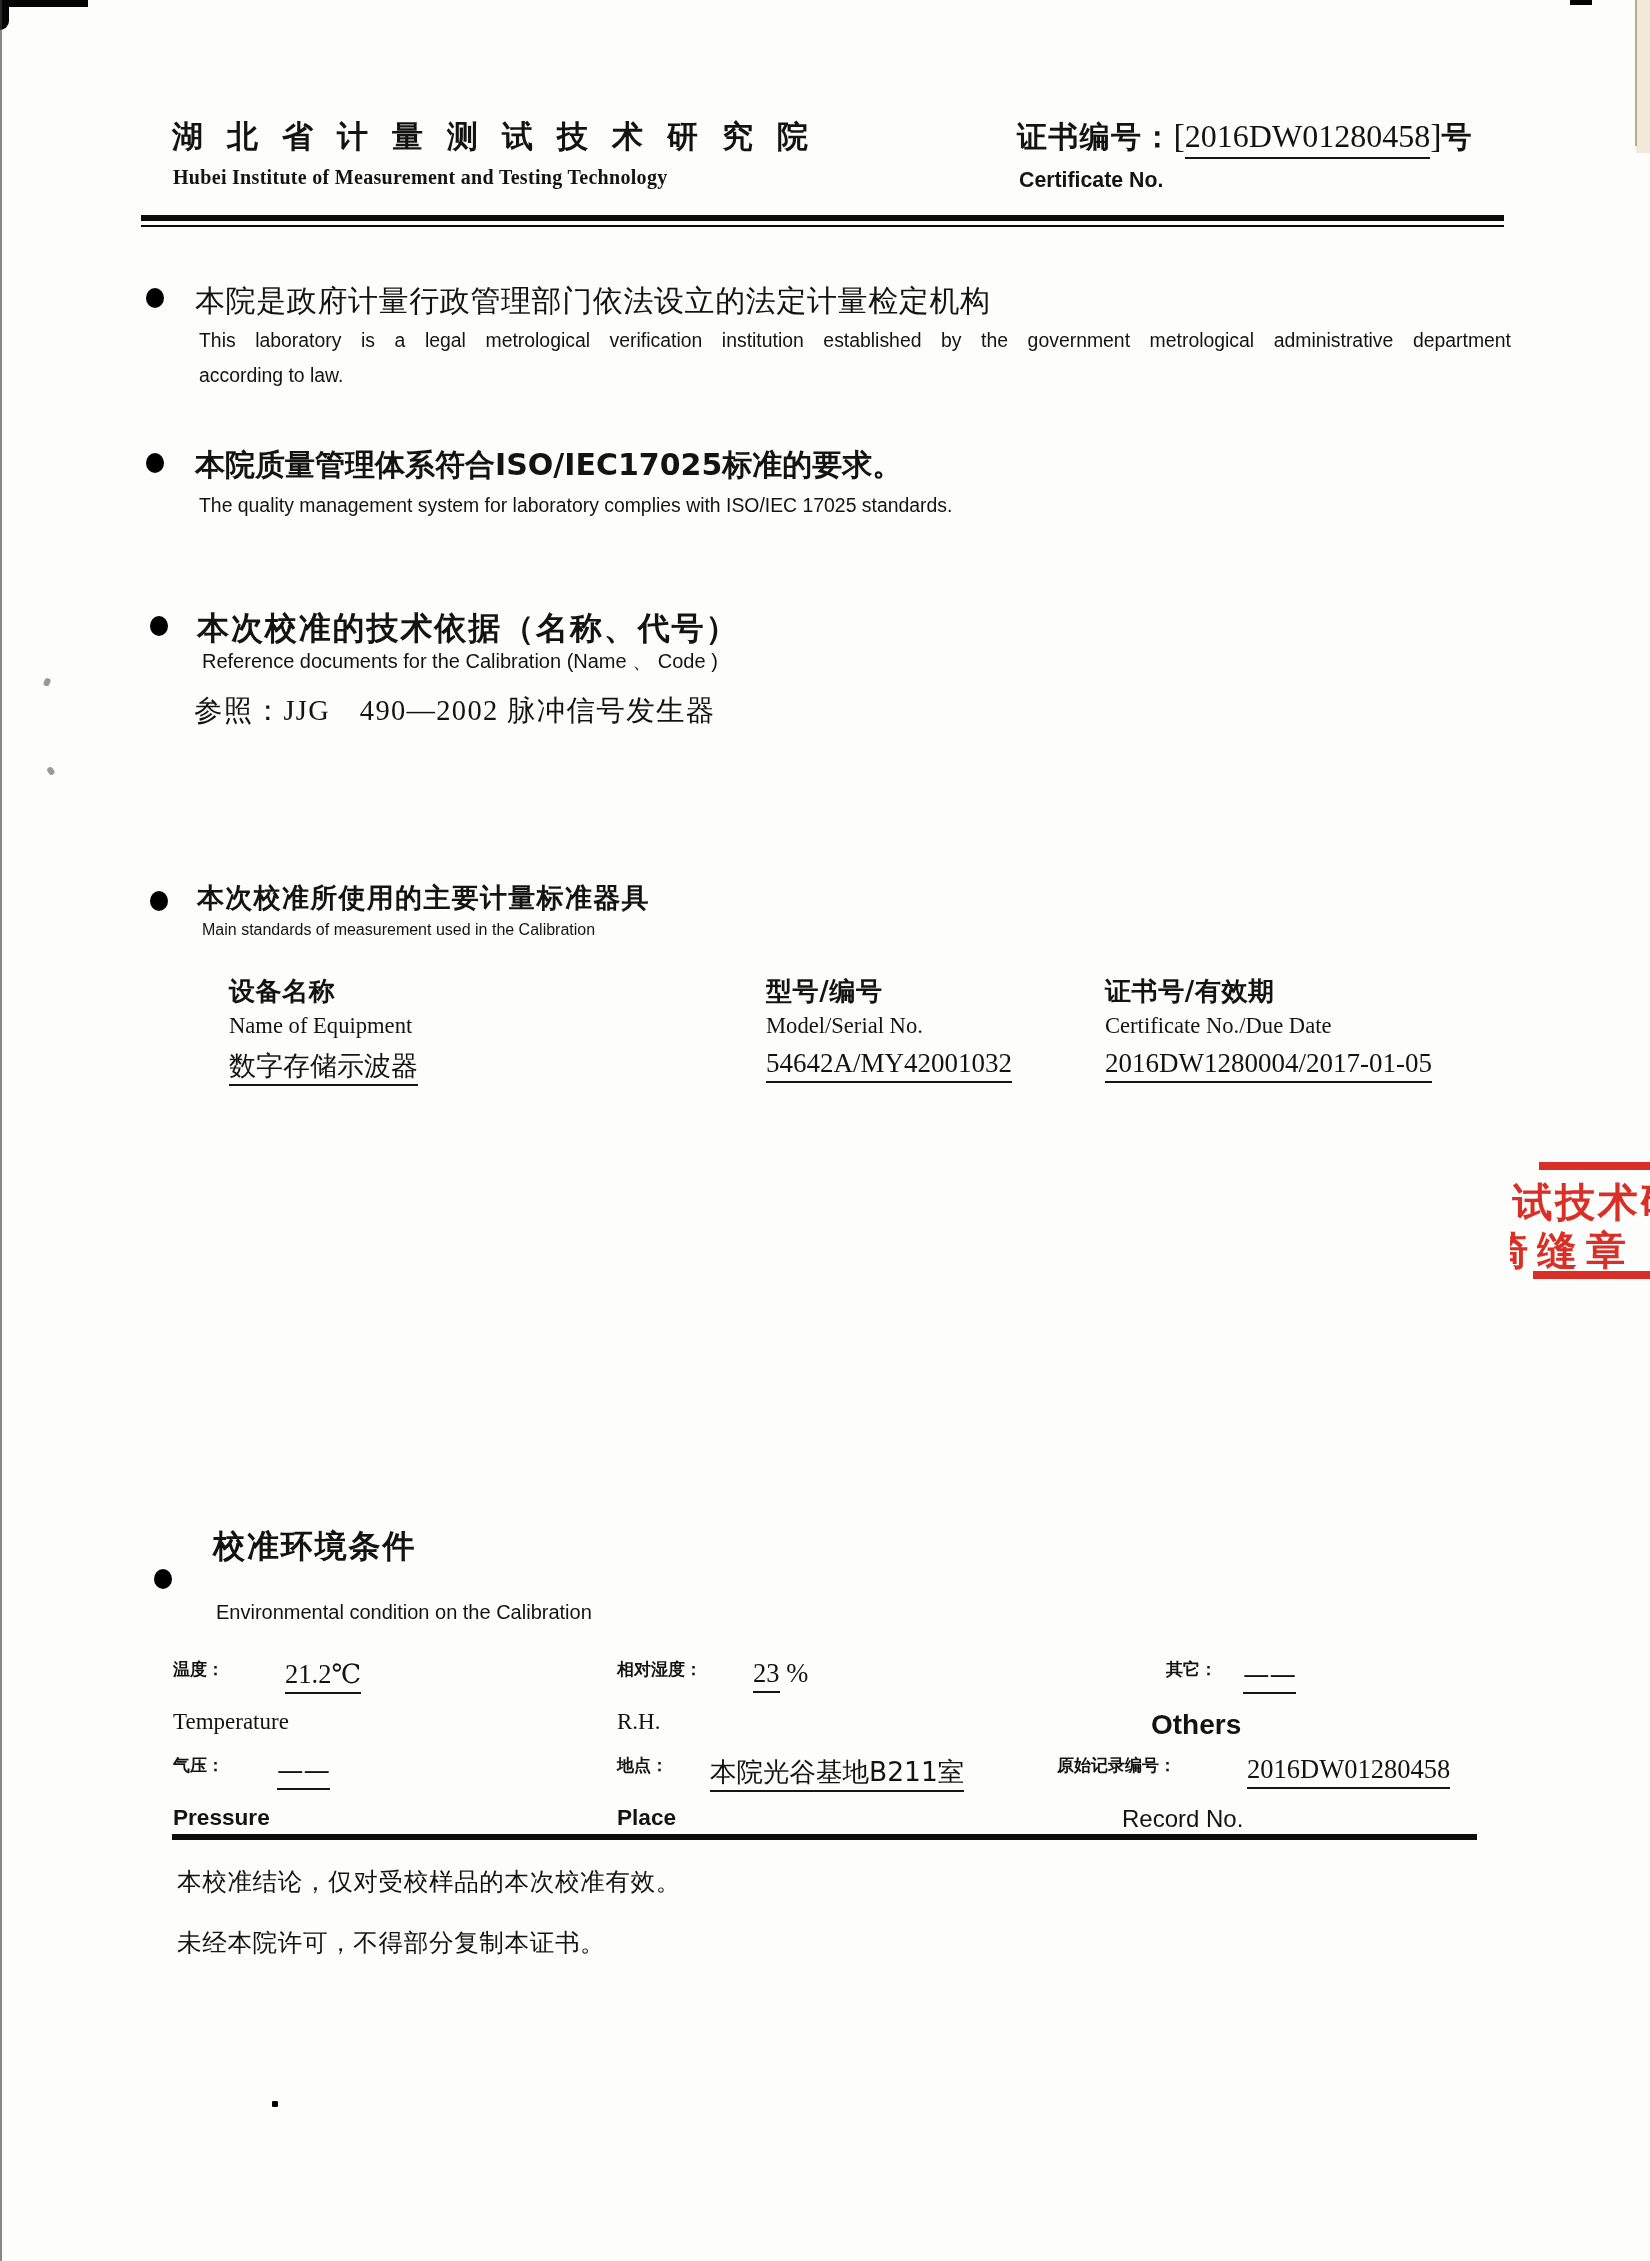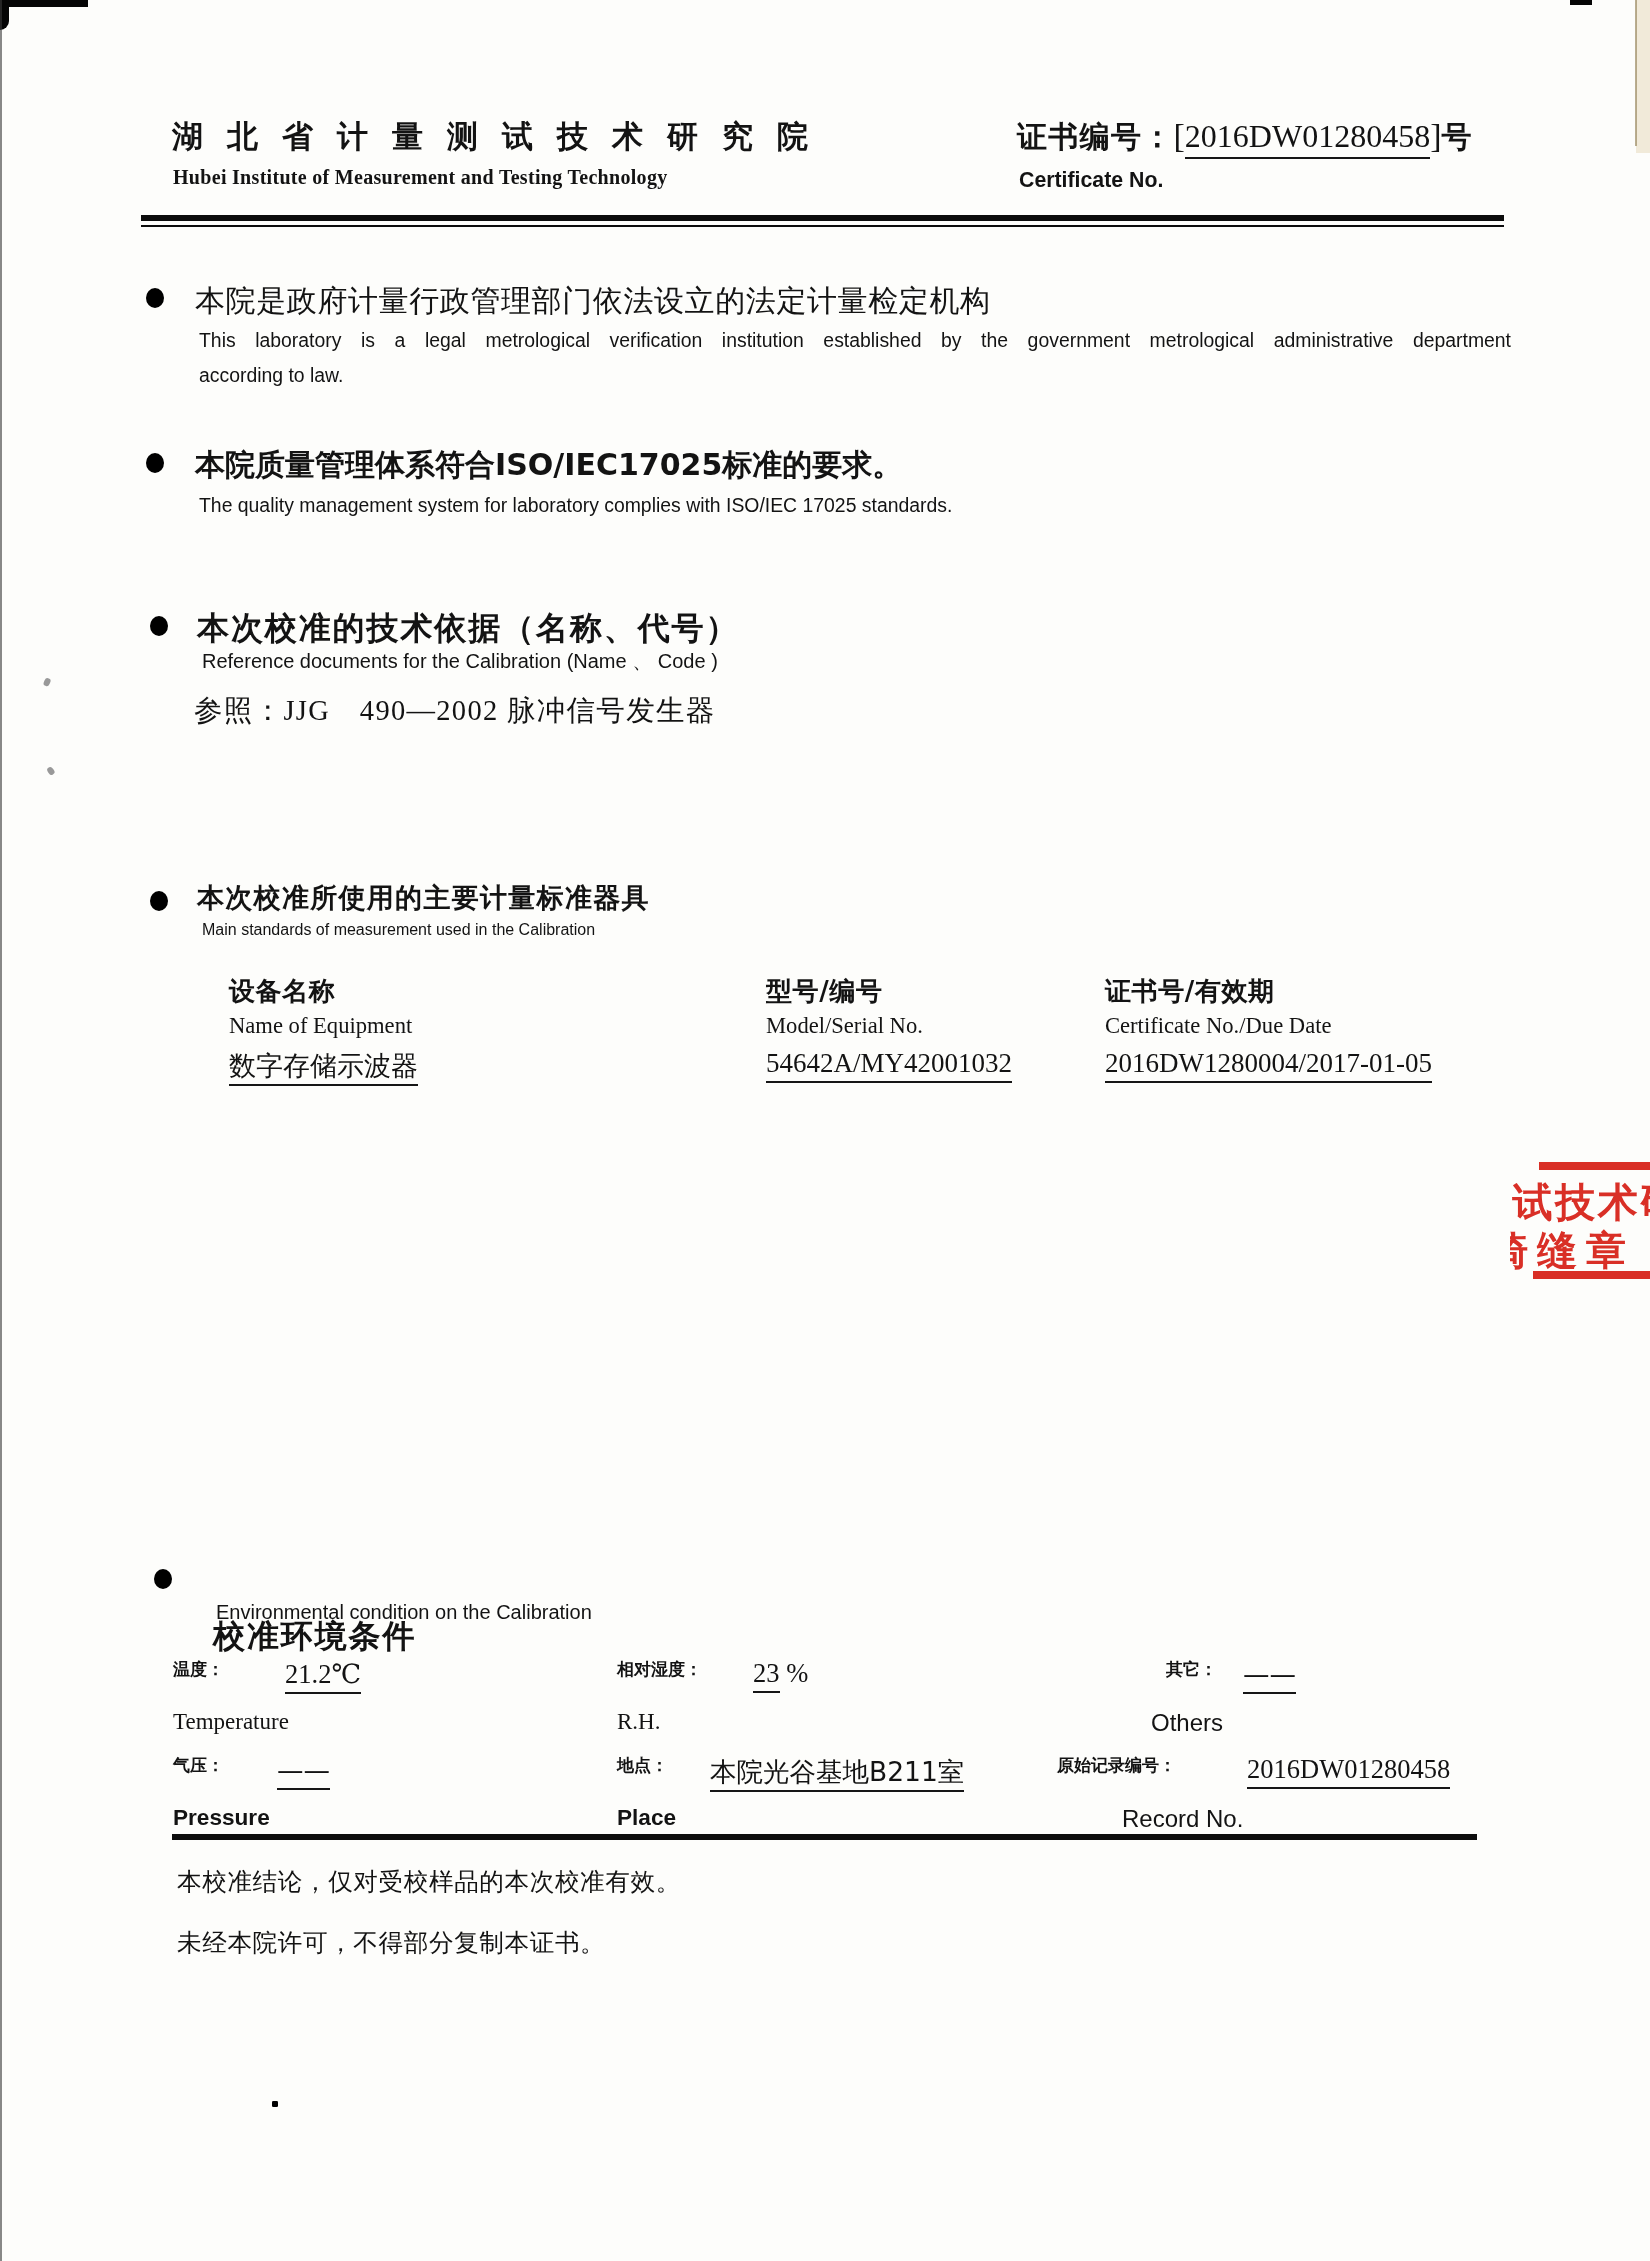--- a/index.html
+++ b/index.html
@@ -36,21 +36,21 @@
   .b2-en{left:199px; top:494px; font-size:19.4px;}
   .b3-dot{left:150px; top:616px;}
   .b3-cn{left:197px; top:607px; font-size:32px; font-weight:bold; letter-spacing:1.9px;}
   .b3-en{left:202px; top:648px; font-size:20px;}
   .b3-ref{left:194px; top:692px; font-size:28.5px; letter-spacing:1.3px;
           font-family:"Liberation Serif","DejaVu Sans",serif;}
   .b4-dot{left:150px; top:891px;}
   .b4-cn{left:197px; top:880px; font-size:27px; font-weight:bold; letter-spacing:1.3px;}
   .b4-en{left:202px; top:921px; font-size:16px;}
   .b5-dot{left:154px; top:1569px;}
-  .b5-cn{left:213px; top:1615px; font-size:32px; font-weight:bold; letter-spacing:1.9px;}
+  .b5-cn{left:213px; top:1525px; font-size:32px; font-weight:bold; letter-spacing:1.9px;}
   .b5-en{left:216px; top:1601px; font-size:20px;}
 
   
   .t-c1{left:229px;} .t-c2{left:766px;} .t-c3{left:1105px;}
   .t-hcn{top:974px; font-size:26px; font-weight:bold; letter-spacing:0.6px;}
   .t-hen{top:1013px; font-size:22.6px; font-family:"Liberation Serif",serif;}
   .t-val{top:1048px; font-size:27px;}
 
   
   .stamp{left:1510px; top:1158px; width:141px; height:125px; overflow:hidden; color:#d92f26;}
@@ -150,21 +150,21 @@
 
   <div class="abs e-lbl r1" style="left:173px">温度：</div>
   <div class="abs e-val r1 serif" style="left:285px"><span class="u">21.2℃</span></div>
   <div class="abs e-lbl r1" style="left:617px">相对湿度：</div>
   <div class="abs e-val r1 serif" style="left:753px"><span class="u">23</span>&nbsp;<span>%</span></div>
   <div class="abs e-lbl r1" style="left:1166px">其它：</div>
   <div class="abs e-val r1" style="left:1243px"><span class="u">——</span></div>
 
   <div class="abs e-en-serif r2" style="left:173px">Temperature</div>
   <div class="abs e-en-serif r2" style="left:617px">R.H.</div>
-  <div class="abs e-en-sans r2" style="left:1151px; font-weight:normal; font-size:24px;">Others</div>
+  <div class="abs e-en-sans r2" style="left:1151px; font-weight:bold; font-size:28px;">Others</div>
 
   <div class="abs e-lbl r3" style="left:173px">气压：</div>
   <div class="abs e-val r3" style="left:277px"><span class="u">——</span></div>
   <div class="abs e-lbl r3" style="left:617px">地点：</div>
   <div class="abs e-val r3" style="left:710px"><span class="u">本院光谷基地B211室</span></div>
   <div class="abs e-lbl r3" style="left:1057px">原始记录编号：</div>
   <div class="abs e-val r3 serif" style="left:1247px"><span class="u">2016DW01280458</span></div>
 
   <div class="abs e-en-sans r4" style="left:173px">Pressure</div>
   <div class="abs e-en-sans r4" style="left:617px">Place</div>

